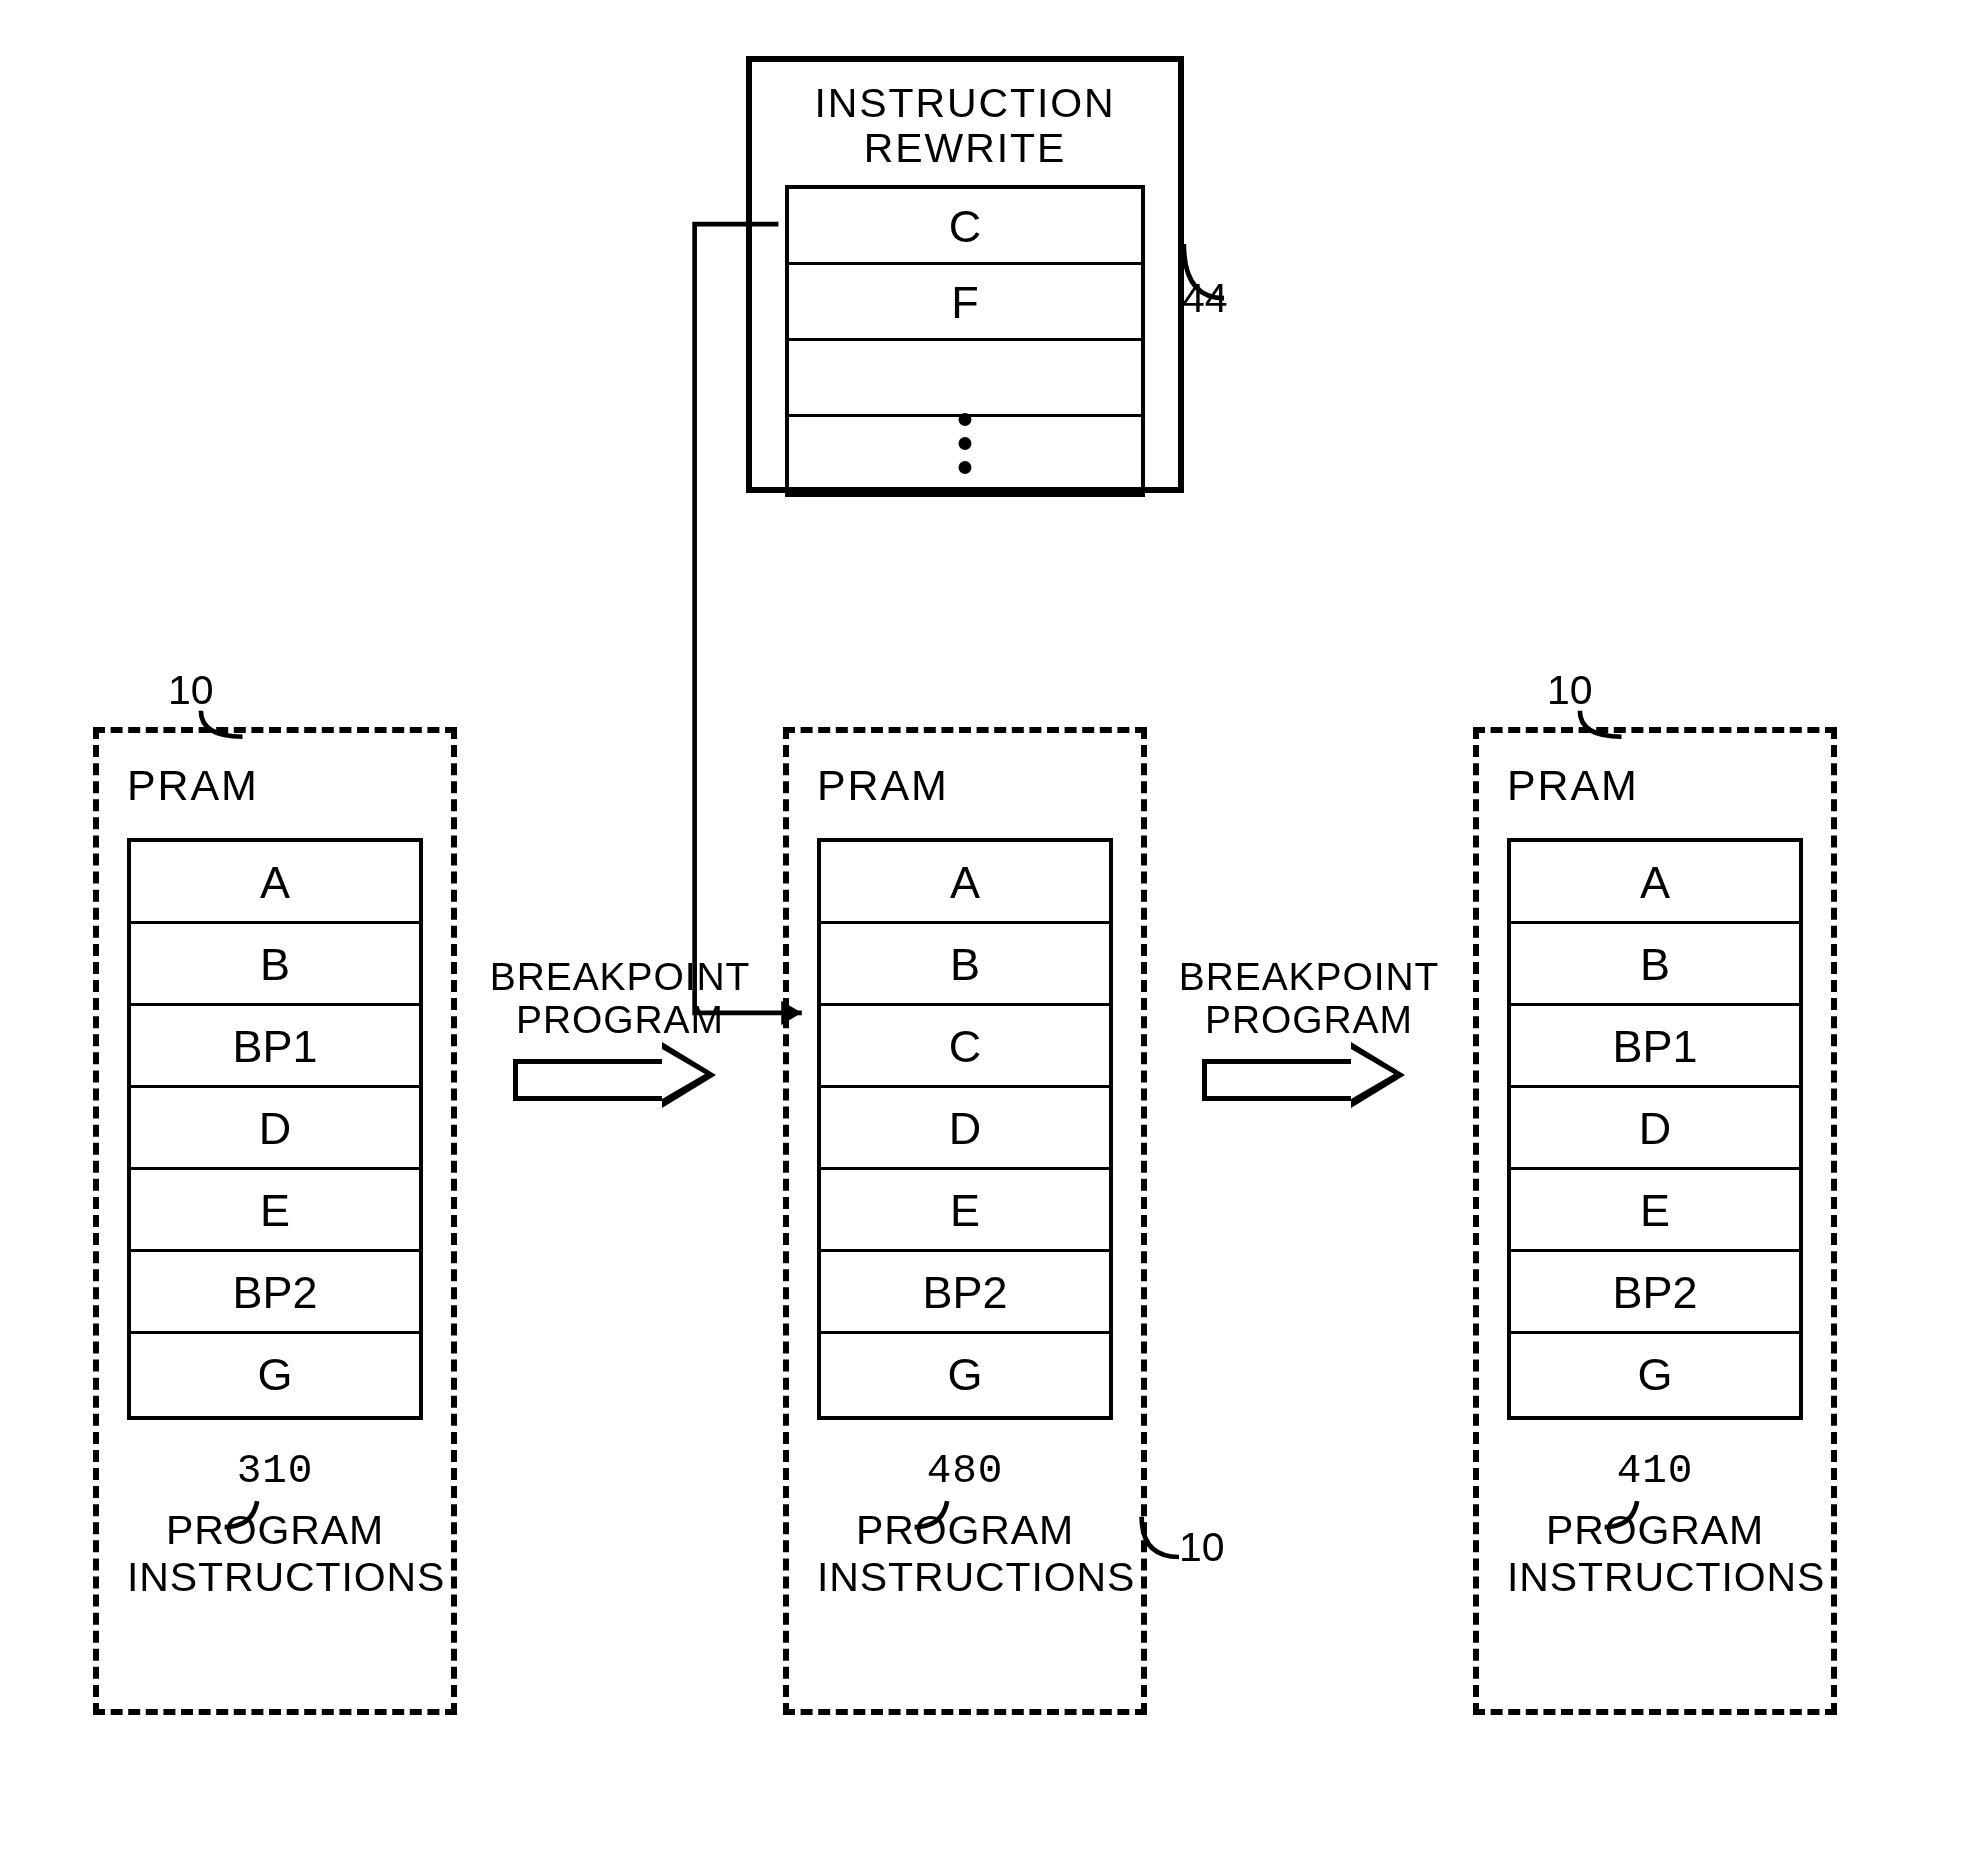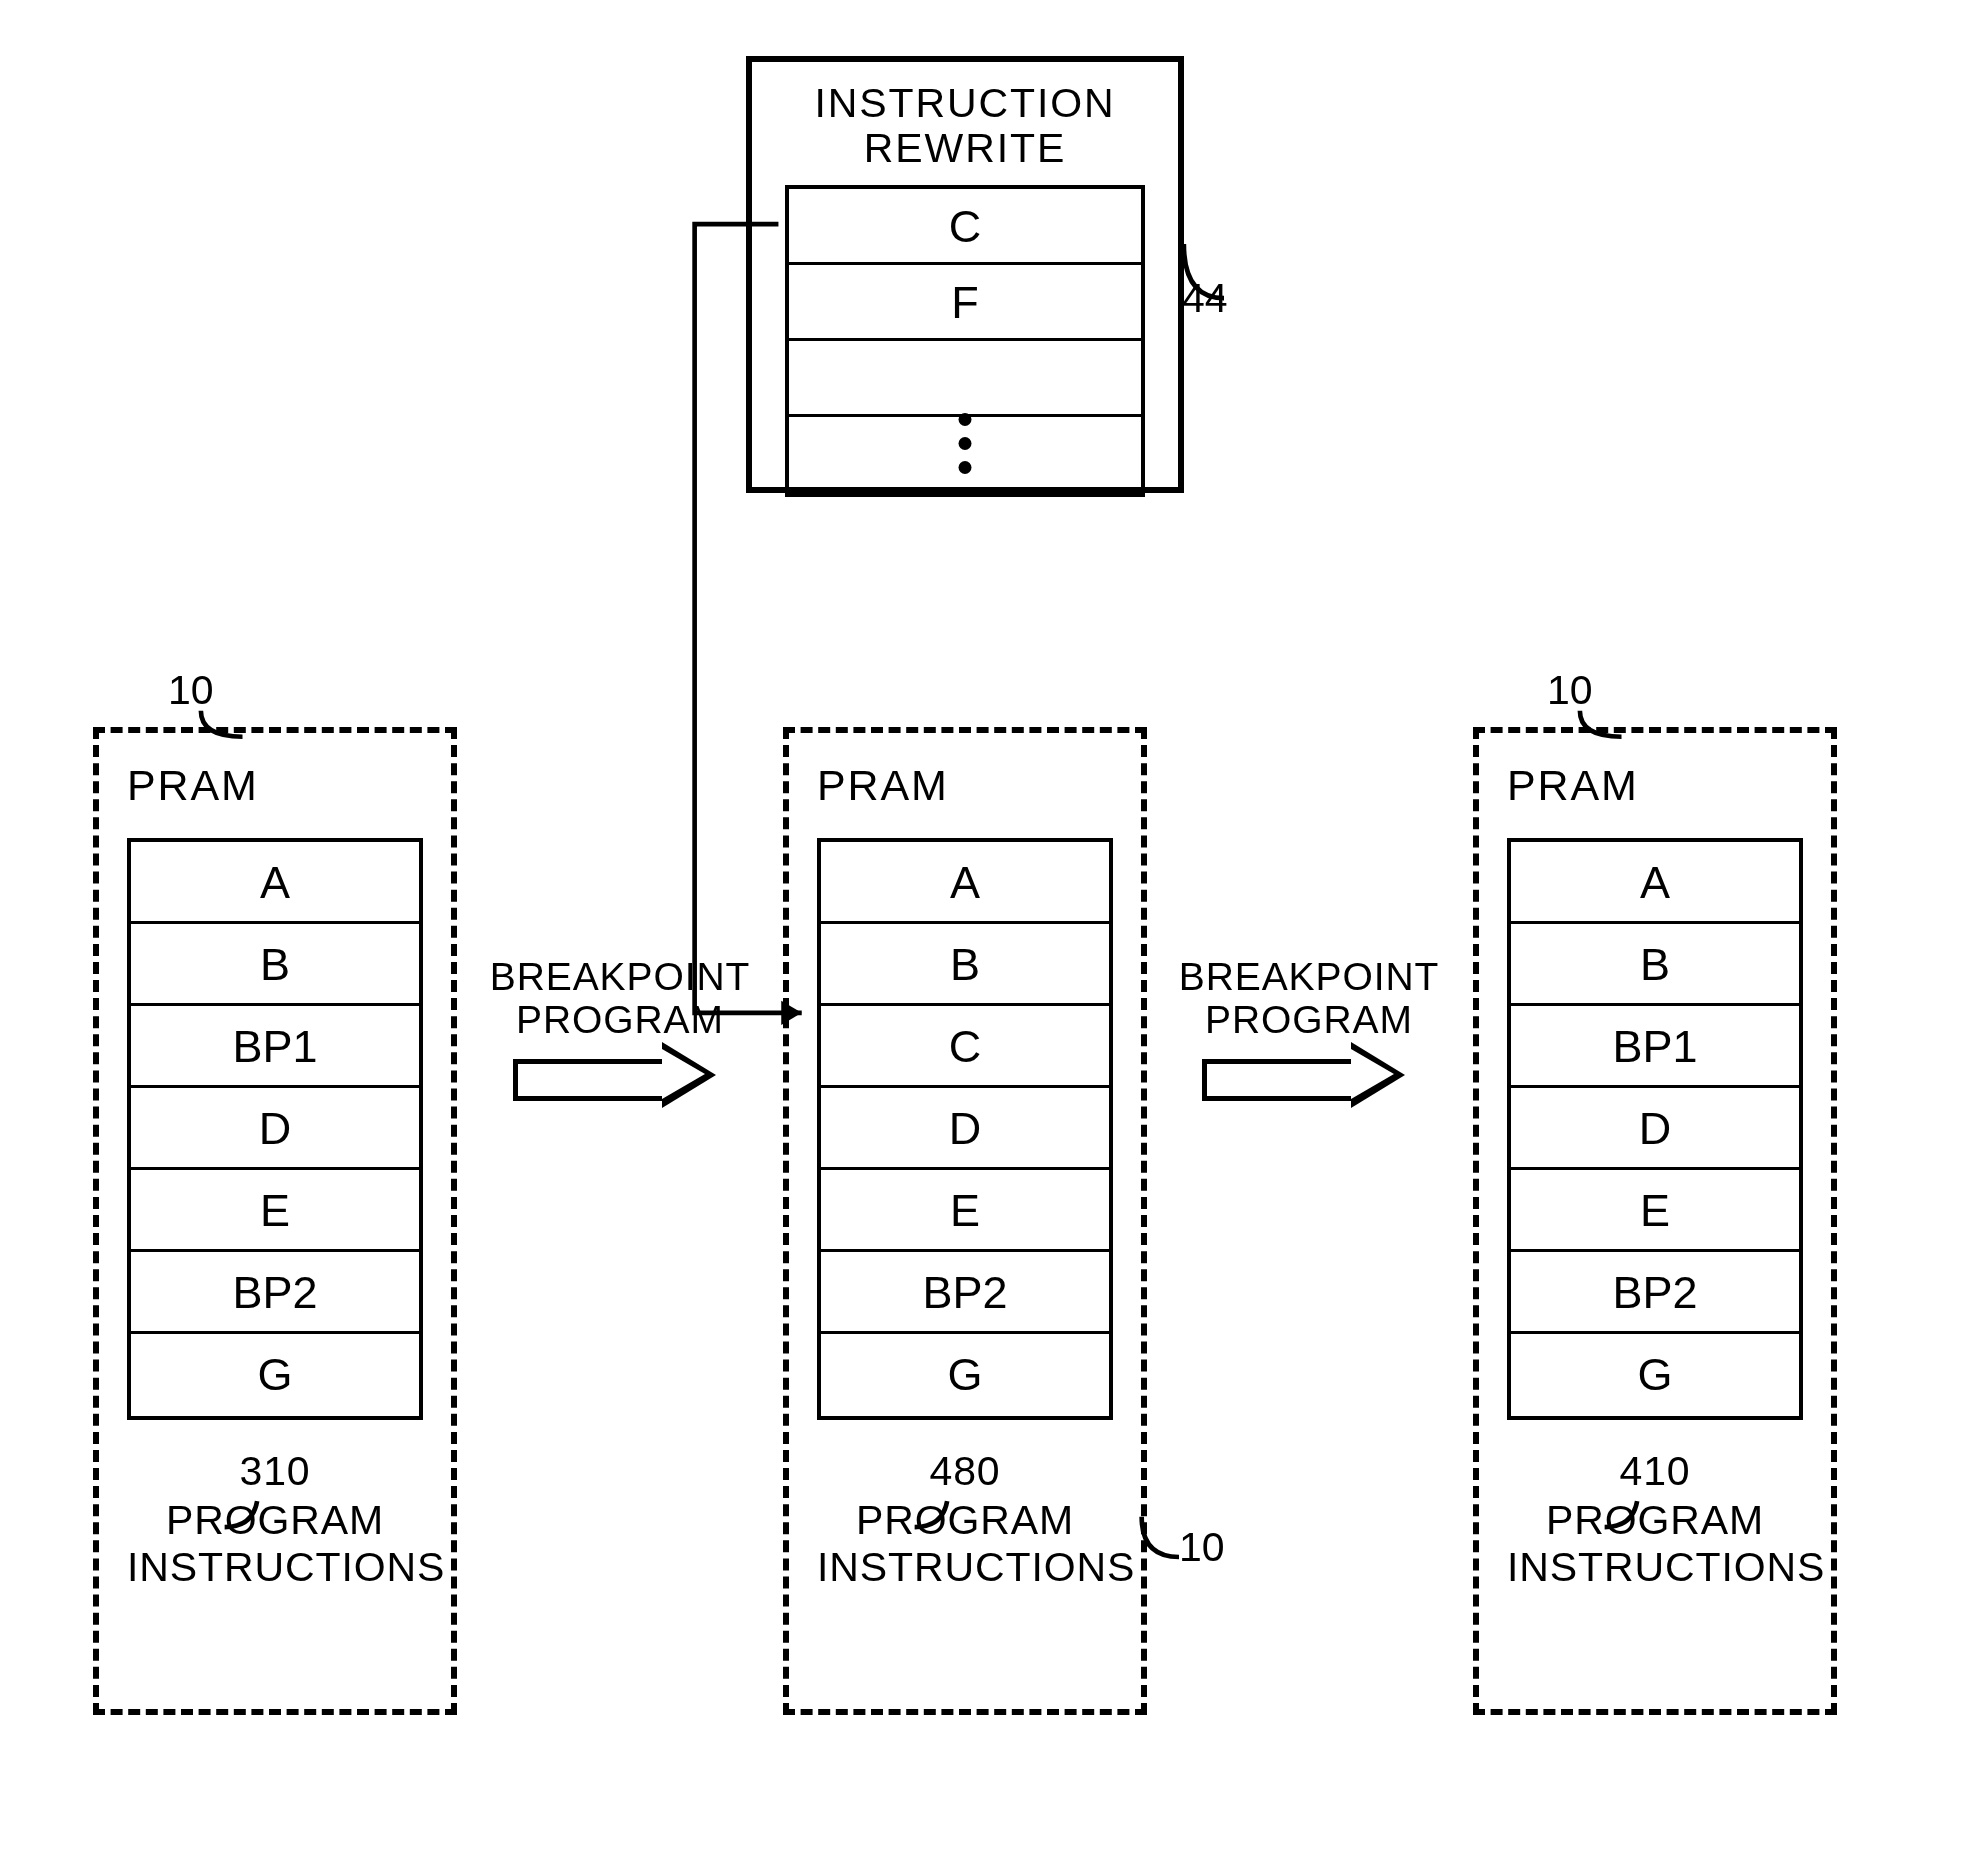--- a/index.html
+++ b/index.html
@@ -91,21 +91,22 @@
     .pram-cell:last-child { border-bottom: none; }
     .pram-footer {
       text-align: center;
       font-size: 41px;
       line-height: 1.15;
       margin-top: 28px;
       letter-spacing: 0.9px;
     }
     .pram-footer-num {
       display: block;
-      margin-bottom: 2px;
+      margin-bottom: 12px;
+      font-family: Liberation Mono, monospace;
     }
     
     .transition {
       position: absolute;
       width: 326px;
       text-align: center;
     }
     .transition-1 { top: 900px; left: 364px; }
     .transition-2 { top: 900px; left: 1053px; }
     .transition-label {

